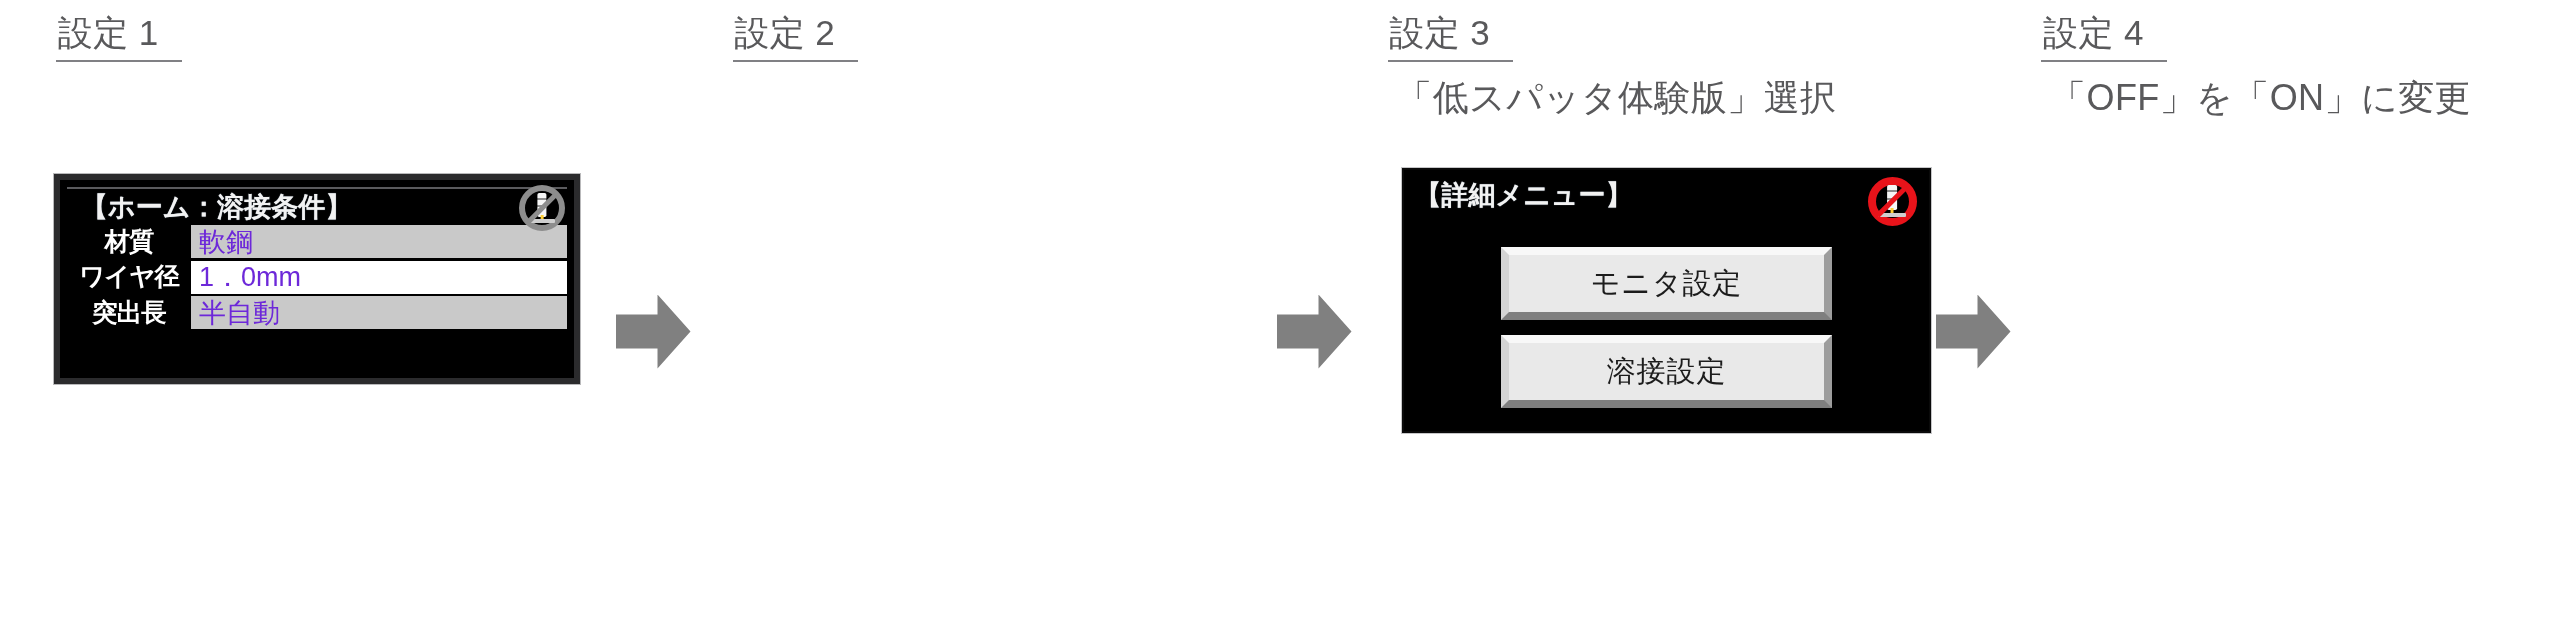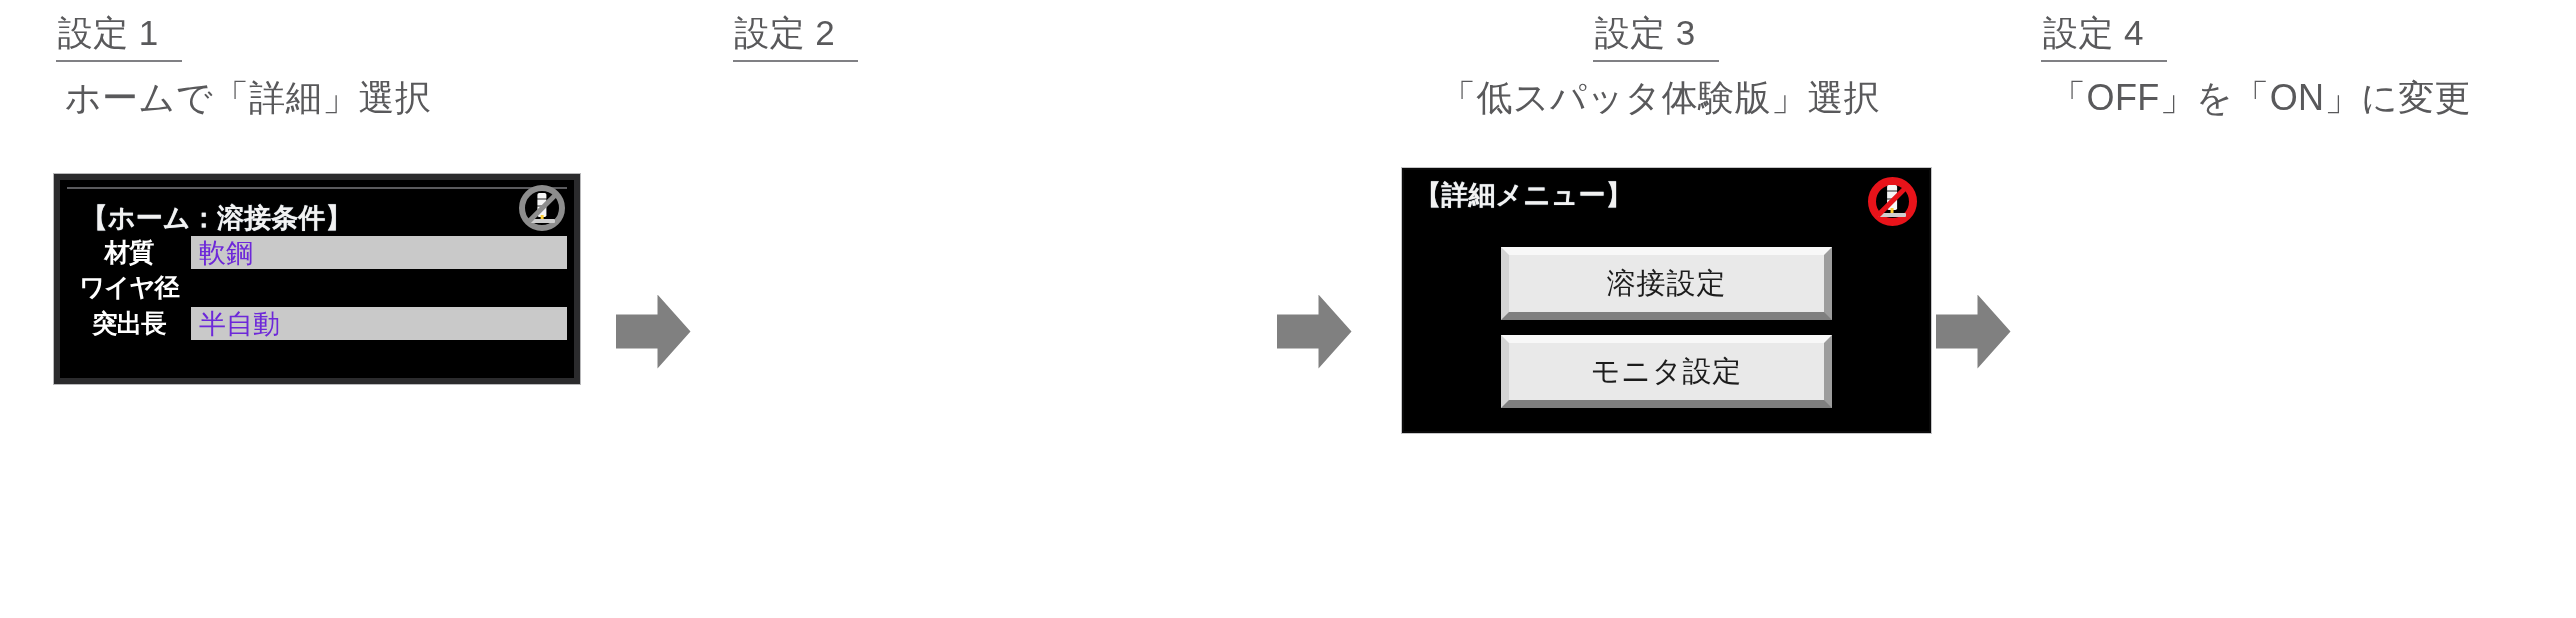--- a/index.html
+++ b/index.html
@@ -72,21 +72,21 @@
     background: #000000;
     position: relative;
     box-sizing: border-box;
     overflow: hidden;
   }
   
   .screen.bezel {
     border: 6.1px solid #2b2b2d;
     outline: 1.8px solid #b9b9bb;
     outline-offset: 0px;
-    padding: 13px 7px 8px 7px;
+    padding: 2px 7px 8px 7px;
   }
   .screen.bezel .inner-frame {
     border: 2.6px solid #5b5b5e;
     border-bottom: none;
     border-left: none;
     border-right: none;
     position: absolute;
     left: 7px; right: 7px; top: 7px;
     height: 0.9px;
   }
@@ -227,21 +227,20 @@
   }
 </style>
 </head>
 <body>
 
 <div class="flow">
 
   <div class="step" style="width:605px;">
     <div class="step-head" style="margin-left:49px;">
       <div class="step-title">設定 1</div>
-      <div class="step-sub">ホームで「詳細」選択</div>
     </div>
 
     <div class="screen bezel" style="position:absolute; left:54px; top:174px; width:526px; height:210px;">
       <div class="inner-frame"></div>
 
       <div style="display:flex; align-items:flex-start; justify-content:space-between; padding:7px 0 0 14px;">
         <div class="scr-title">【ホーム：溶接条件】</div>
       </div>
 
       <div class="noweld gray" style="position:absolute; right:8.8px; top:5.3px; width:46px; height:46px;">
@@ -252,20 +251,21 @@
         <div class="slash"></div>
       </div>
 
       <div class="p1-rows" style="margin-top:0;">
         <div class="p1-row">
           <div class="p1-label">材質</div>
           <div class="p1-value gray">軟鋼</div>
         </div>
         <div class="p1-row">
           <div class="p1-label">ワイヤ径</div>
+          <div class="p1-value white">1．0mm</div>
         </div>
         <div class="p1-row">
           <div class="p1-label">突出長</div>
           <div class="p1-value gray">半自動</div>
         </div>
 
       </div>
     </div>
   </div>
 
@@ -286,36 +286,36 @@
       <div class="noweld red" style="position:absolute; right:12.3px; top:7px; width:49px; height:49px;">
         <div class="ring"></div>
         <div class="torch"></div>
         <div class="spark"></div>
         <div class="base"></div>
         <div class="slash"></div>
       </div>
 
       <div class="p2-btns">
         <div class="p2-btn-wrap">
+          <div class="p2-btn">モニタ設定</div>
+        </div>
+        <div class="p2-btn-wrap">
           <div class="p2-btn">溶接設定</div>
-        </div>
-        <div class="p2-btn-wrap">
-          <div class="p2-btn">モニタ設定</div>
         </div>
 
       </div>
     </div>
   </div>
 
   <div class="arrow-cell" style="width:98px; height:619px;">
     <div class="arrow" style="margin-top:44px;"></div>
   </div>
 
   <div class="step" style="width:561px;">
-    <div class="step-head" style="margin-left:17.5px;text-align:center;">
+    <div class="step-head" style="margin-left:17.5px;">
       <div class="step-title">設定 3</div>
       <div class="step-sub">「低スパッタ体験版」選択</div>
     </div>
 
   </div>
 
   <div class="arrow-cell" style="width:98px; height:619px;">
     <div class="arrow" style="margin-top:44px;"></div>
   </div>
 

